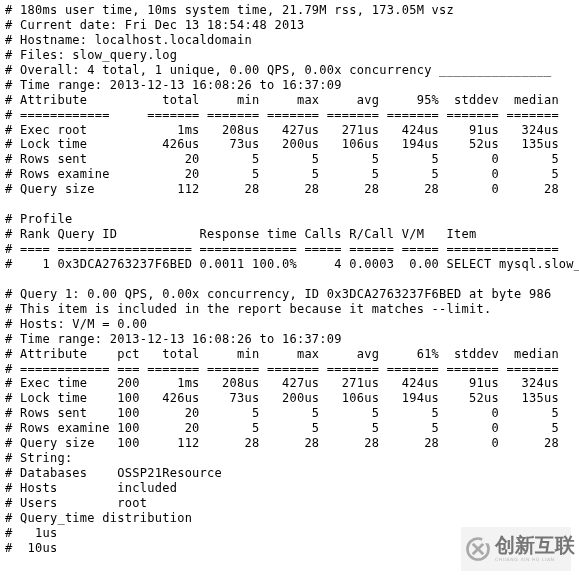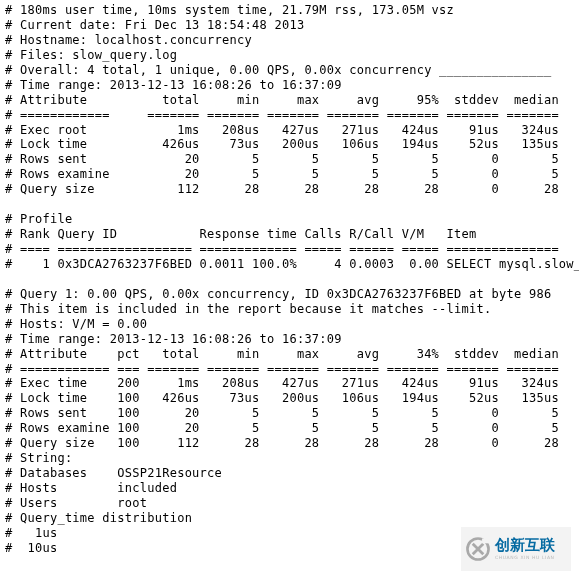--- a/index.html
+++ b/index.html
@@ -61,63 +61,63 @@
     height: 26px;
   }
   #watermark .wm-text {
     display: flex;
     flex-direction: column;
     justify-content: center;
     line-height: 1;
   }
   #watermark .wm-cn {
     font-family: "DejaVu Sans", "Liberation Sans", sans-serif;
-    font-size: 15px;
+    font-size: 20px;
     font-weight: 700;
-    color: #0369a1;
+    color: #737373;
     letter-spacing: 0px;
     white-space: nowrap;
   }
   #watermark .wm-py {
     font-family: "DejaVu Sans", "Liberation Sans", sans-serif;
     font-size: 4.5px;
     color: #b9b9b9;
     letter-spacing: 0.6px;
     margin-top: 3px;
     white-space: nowrap;
   }
 </style>
 </head>
 <body>
 
 <div id="terminal" style="color: rgb(0, 0, 0); background: rgb(255, 255, 255);">
     <span class="line"># 180ms user time, 10ms system time, 21.79M rss, 173.05M vsz</span>
     <span class="line"># Current date: Fri Dec 13 18:54:48 2013</span>
-    <span class="line"># Hostname: localhost.concurrency</span>
+    <span class="line"># Hostname: localhost.localdomain</span>
     <span class="line"># Files: slow_query.log</span>
     <span class="line"># Overall: 4 total, 1 unique, 0.00 QPS, 0.00x concurrency _______________</span>
     <span class="line"># Time range: 2013-12-13 16:08:26 to 16:37:09</span>
     <span class="line"># Attribute          total     min     max     avg     95%  stddev  median</span>
     <span class="line"># ============     ======= ======= ======= ======= ======= ======= =======</span>
     <span class="line"># Exec root            1ms   208us   427us   271us   424us    91us   324us</span>
     <span class="line"># Lock time          426us    73us   200us   106us   194us    52us   135us</span>
     <span class="line"># Rows sent             20       5       5       5       5       0       5</span>
     <span class="line"># Rows examine          20       5       5       5       5       0       5</span>
     <span class="line"># Query size           112      28      28      28      28       0      28</span>
     <span class="line blank"></span>
     <span class="line"># Profile</span>
     <span class="line"># Rank Query ID           Response time Calls R/Call V/M   Item</span>
     <span class="line"># ==== ================== ============= ===== ====== ===== ===============</span>
     <span class="line">#    1 0x3DCA2763237F6BED 0.0011 100.0%     4 0.0003  0.00 SELECT mysql.slow_log</span>
     <span class="line blank"></span>
     <span class="line"># Query 1: 0.00 QPS, 0.00x concurrency, ID 0x3DCA2763237F6BED at byte 986</span>
     <span class="line"># This item is included in the report because it matches --limit.</span>
     <span class="line"># Hosts: V/M = 0.00</span>
     <span class="line"># Time range: 2013-12-13 16:08:26 to 16:37:09</span>
-    <span class="line"># Attribute    pct   total     min     max     avg     34%  stddev  median</span>
+    <span class="line"># Attribute    pct   total     min     max     avg     61%  stddev  median</span>
     <span class="line"># ============ === ======= ======= ======= ======= ======= ======= =======</span>
     <span class="line"># Exec time    200     1ms   208us   427us   271us   424us    91us   324us</span>
     <span class="line"># Lock time    100   426us    73us   200us   106us   194us    52us   135us</span>
     <span class="line"># Rows sent    100      20       5       5       5       5       0       5</span>
     <span class="line"># Rows examine 100      20       5       5       5       5       0       5</span>
     <span class="line"># Query size   100     112      28      28      28      28       0      28</span>
     <span class="line"># String:</span>
     <span class="line"># Databases    OSSP21Resource</span>
     <span class="line"># Hosts        included</span>
     <span class="line"># Users        root</span>

